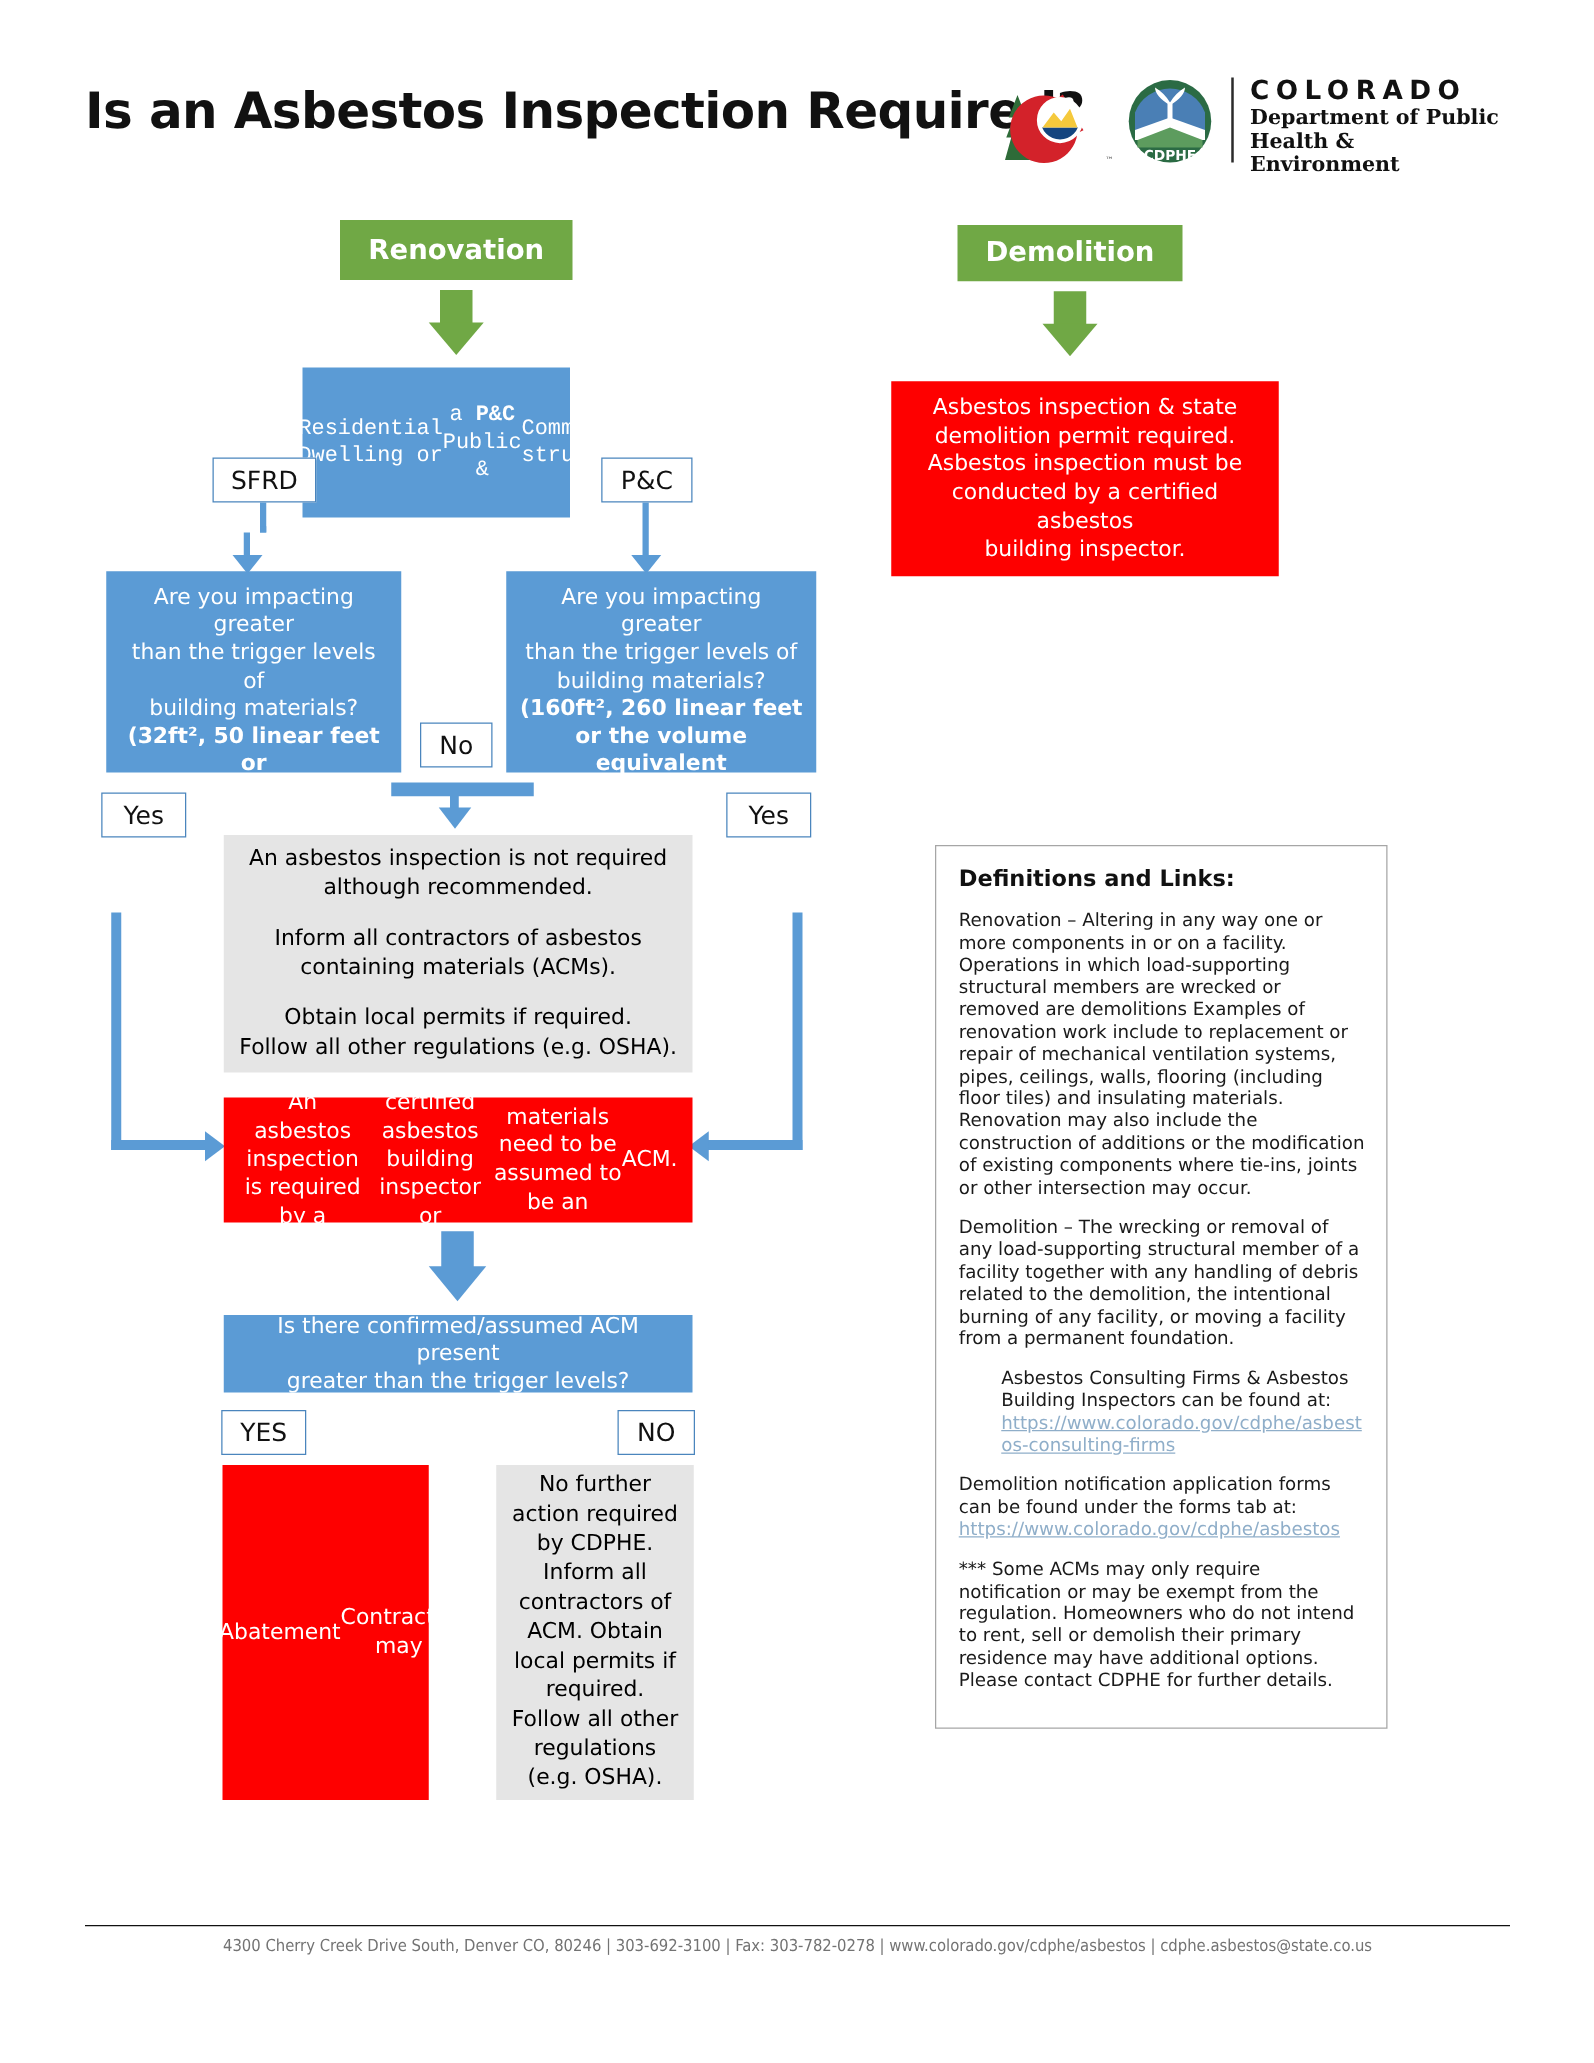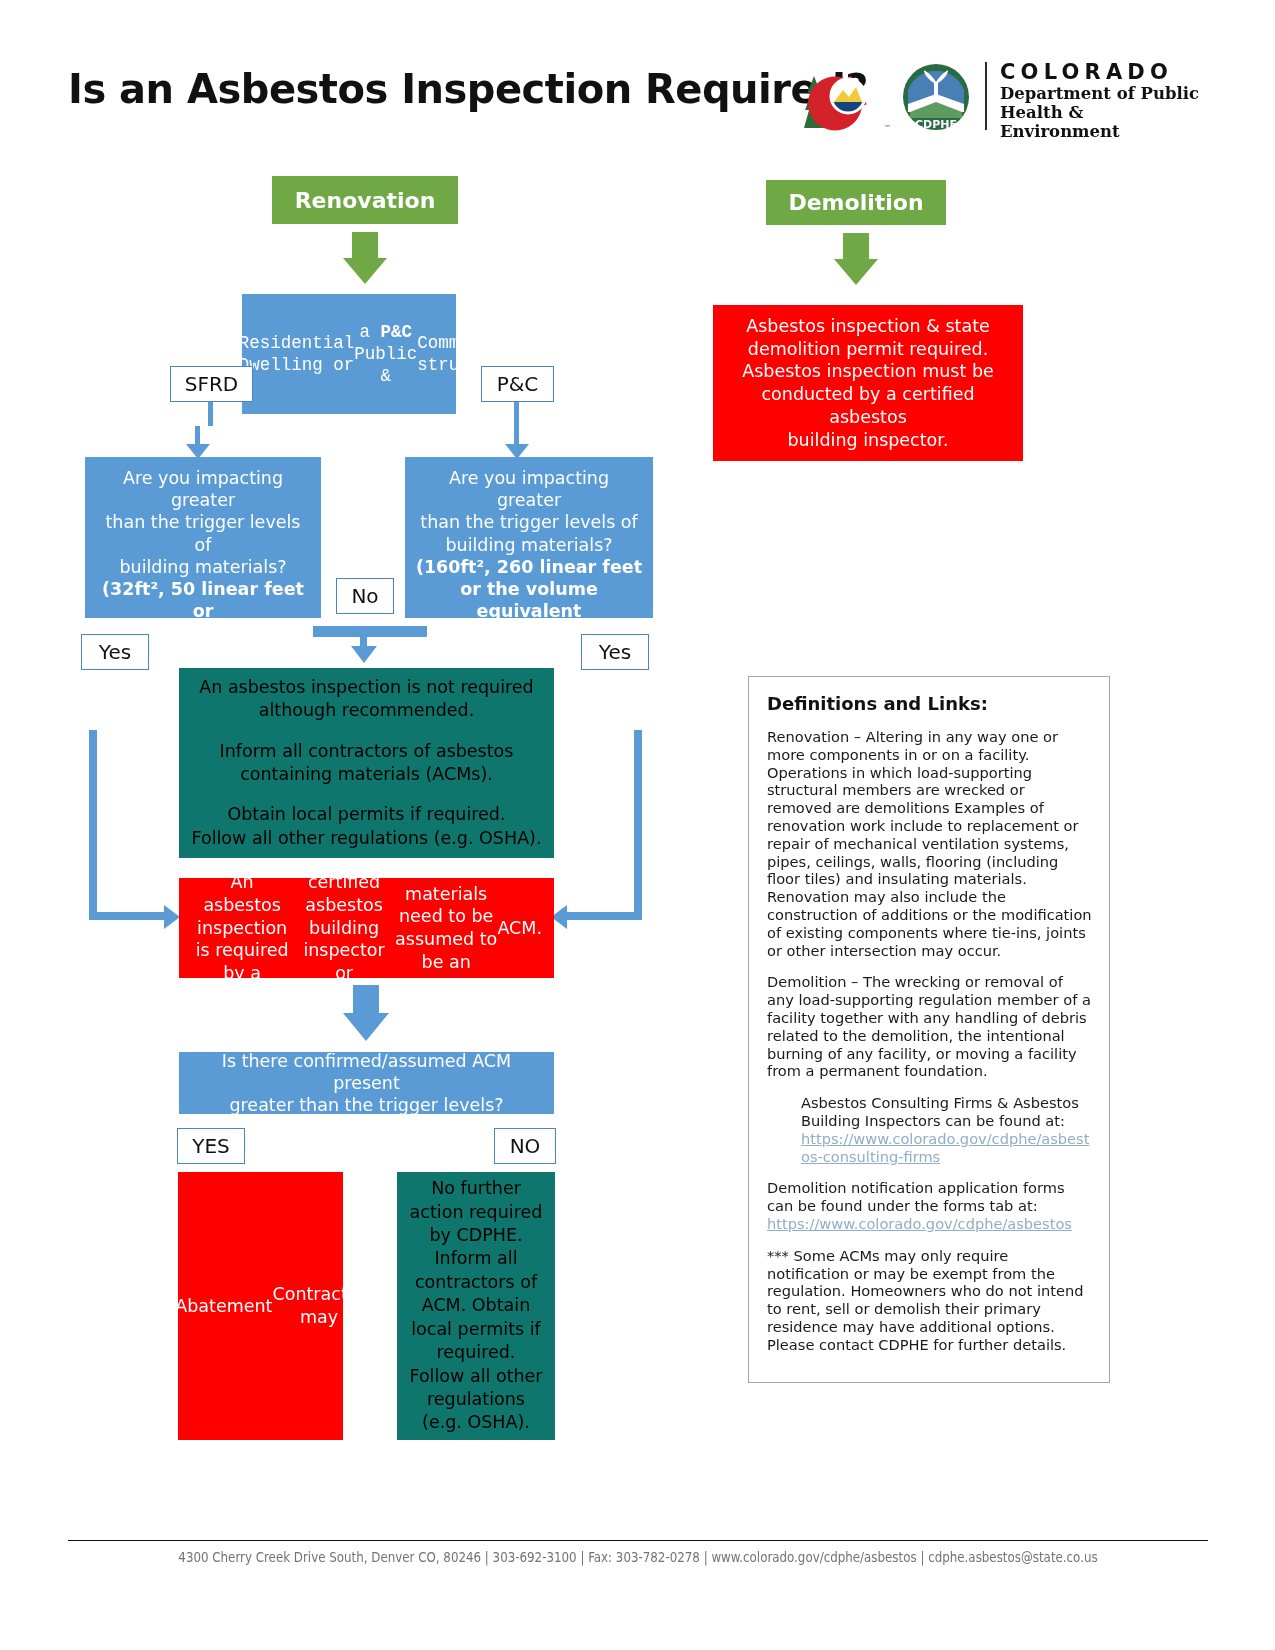--- a/index.html
+++ b/index.html
@@ -22,21 +22,21 @@
   #logo-divider{position:absolute;left:185px;top:10px;width:2px;height:68px;background:#2b2b2b;}
   #logo-text{position:absolute;left:200px;top:8px;width:200px;}
   .logo-state{font-size:21px;font-weight:700;letter-spacing:5.2px;color:#111;line-height:1.15;}
   .logo-dept{font-size:16.5px;font-weight:700;color:#111;line-height:1.16;font-family:"DejaVu Serif",serif;}
 
   
   .box{box-sizing:border-box;display:flex;align-items:center;justify-content:center;text-align:center;}
   .green{background:#70a845;color:#fff;font-size:22px;font-weight:700;}
   .blue{background:#5b9bd5;color:#fff;font-size:17.5px;line-height:1.27;padding:6px 10px;}
   .red{background:#fe0000;color:#fff;font-size:17.5px;line-height:1.3;padding:8px 12px;}
-  .yellow{background:#0f766e;color:#000;font-size:17.5px;line-height:1.34;padding:8px 12px;}
+  .yellow{background:#e5e5e5;color:#000;font-size:17.5px;line-height:1.34;padding:8px 12px;}
   .label-box{
     box-sizing:border-box;background:#fff;border:1.6px solid #4a85bd;
     display:flex;align-items:center;justify-content:center;
     font-size:20px;color:#111;
   }
   .bsub{display:block;}
   .bold{font-weight:700;}
 
   
   .conn{background:#5b9bd5;}
@@ -222,21 +222,21 @@
     <div class="bsub">Asbestos inspection &amp; state</div>
     <div class="bsub">demolition permit required.</div>
     <div class="bsub">Asbestos inspection must be</div>
     <div class="bsub">conducted by a certified asbestos</div>
     <div class="bsub">building inspector.</div>
   </div>
 
   <div class="abs" id="definitions-panel">
     <div id="definitions-title">Definitions and Links:</div>
     <p class="def-p">Renovation – Altering in any way one or more components in or on a facility. Operations in which load-supporting structural members are wrecked or removed are demolitions Examples of renovation work include to replacement or repair of mechanical ventilation systems, pipes, ceilings, walls, flooring (including floor tiles) and insulating materials. Renovation may also include the construction of additions or the modification of existing components where tie-ins, joints or other intersection may occur.</p>
-    <p class="def-p">Demolition – The wrecking or removal of any load-supporting regulation member of a facility together with any handling of debris related to the demolition, the intentional burning of any facility, or moving a facility from a permanent foundation.</p>
+    <p class="def-p">Demolition – The wrecking or removal of any load-supporting structural member of a facility together with any handling of debris related to the demolition, the intentional burning of any facility, or moving a facility from a permanent foundation.</p>
     <p class="def-p" style="margin-bottom:14px;margin-left:34px;">
       <span>Asbestos Consulting Firms &amp; Asbestos Building Inspectors can be found at:</span>
       <a class="def-link" href="#">https://www.colorado.gov/cdphe/asbestos-consulting-firms</a>
     </p>
     <p class="def-p" style="margin-bottom:14px;">
       <span>Demolition notification application forms can be found under the forms tab at:</span>
       <a class="def-link" href="#">https://www.colorado.gov/cdphe/asbestos</a>
     </p>
     <p class="def-p" style="margin-bottom:0;">*** Some ACMs may only require notification or may be exempt from the regulation. Homeowners who do not intend to rent, sell or demolish their primary residence may have additional options. Please contact CDPHE for further details.</p>
   </div>

